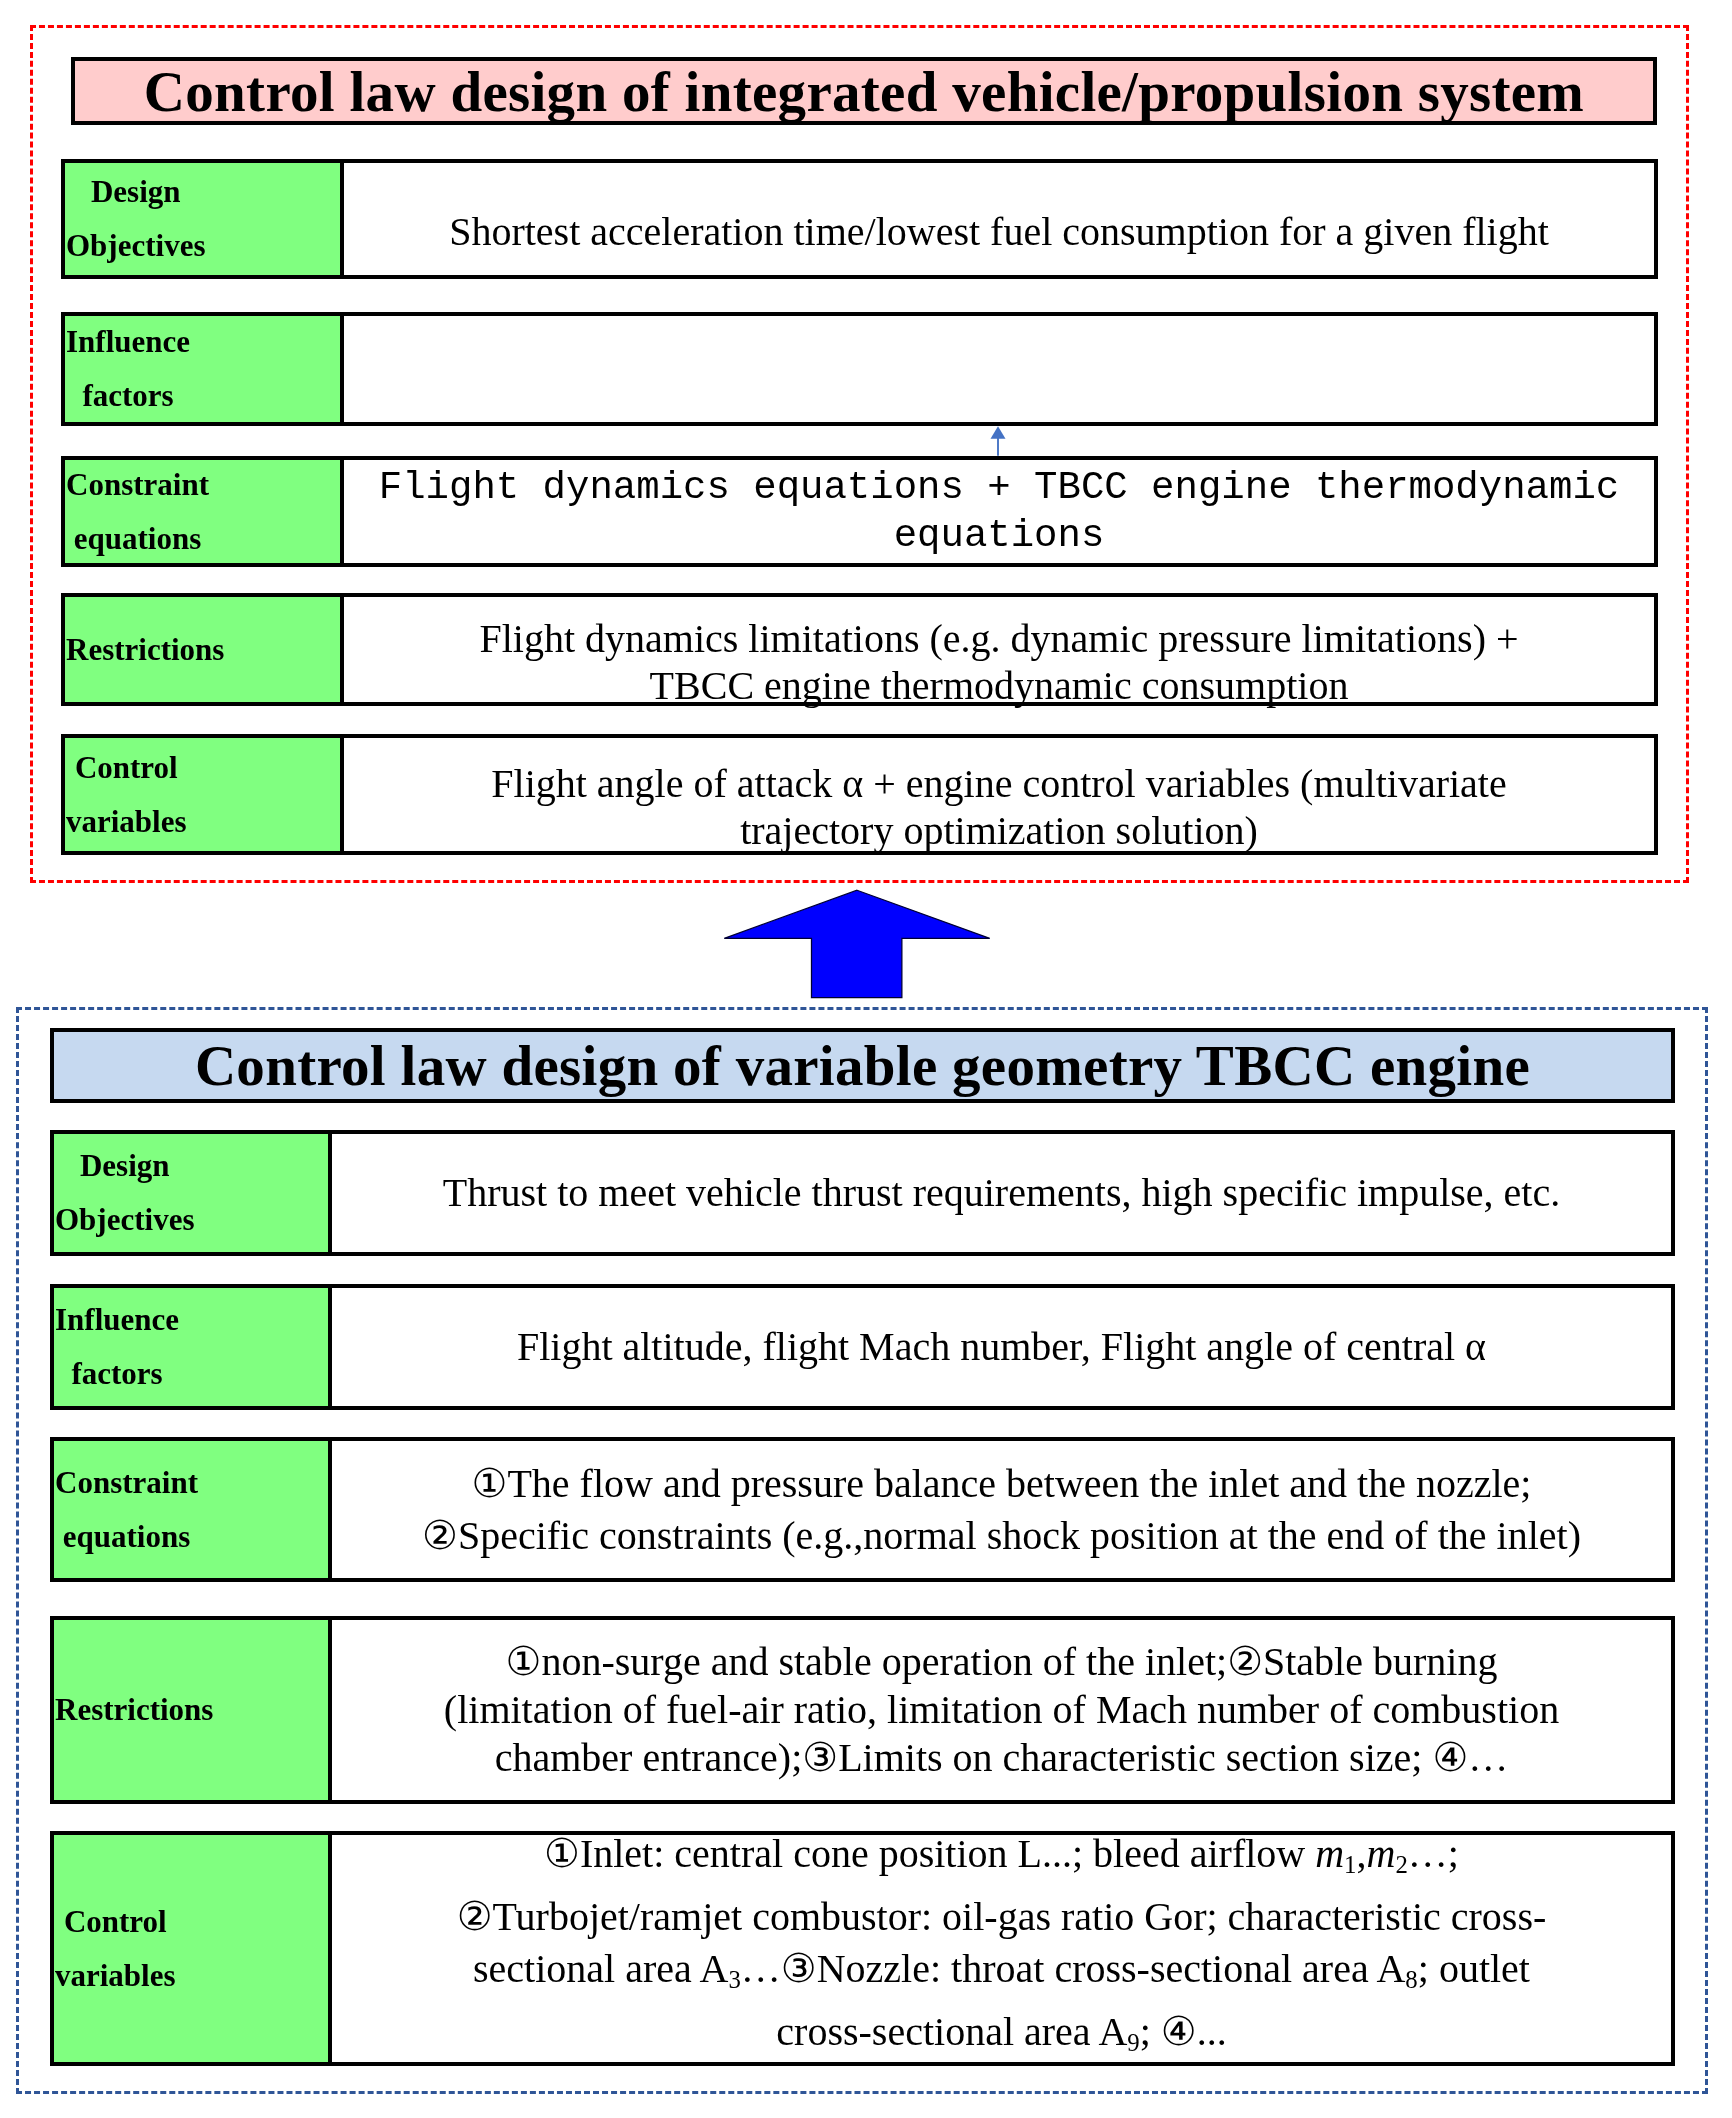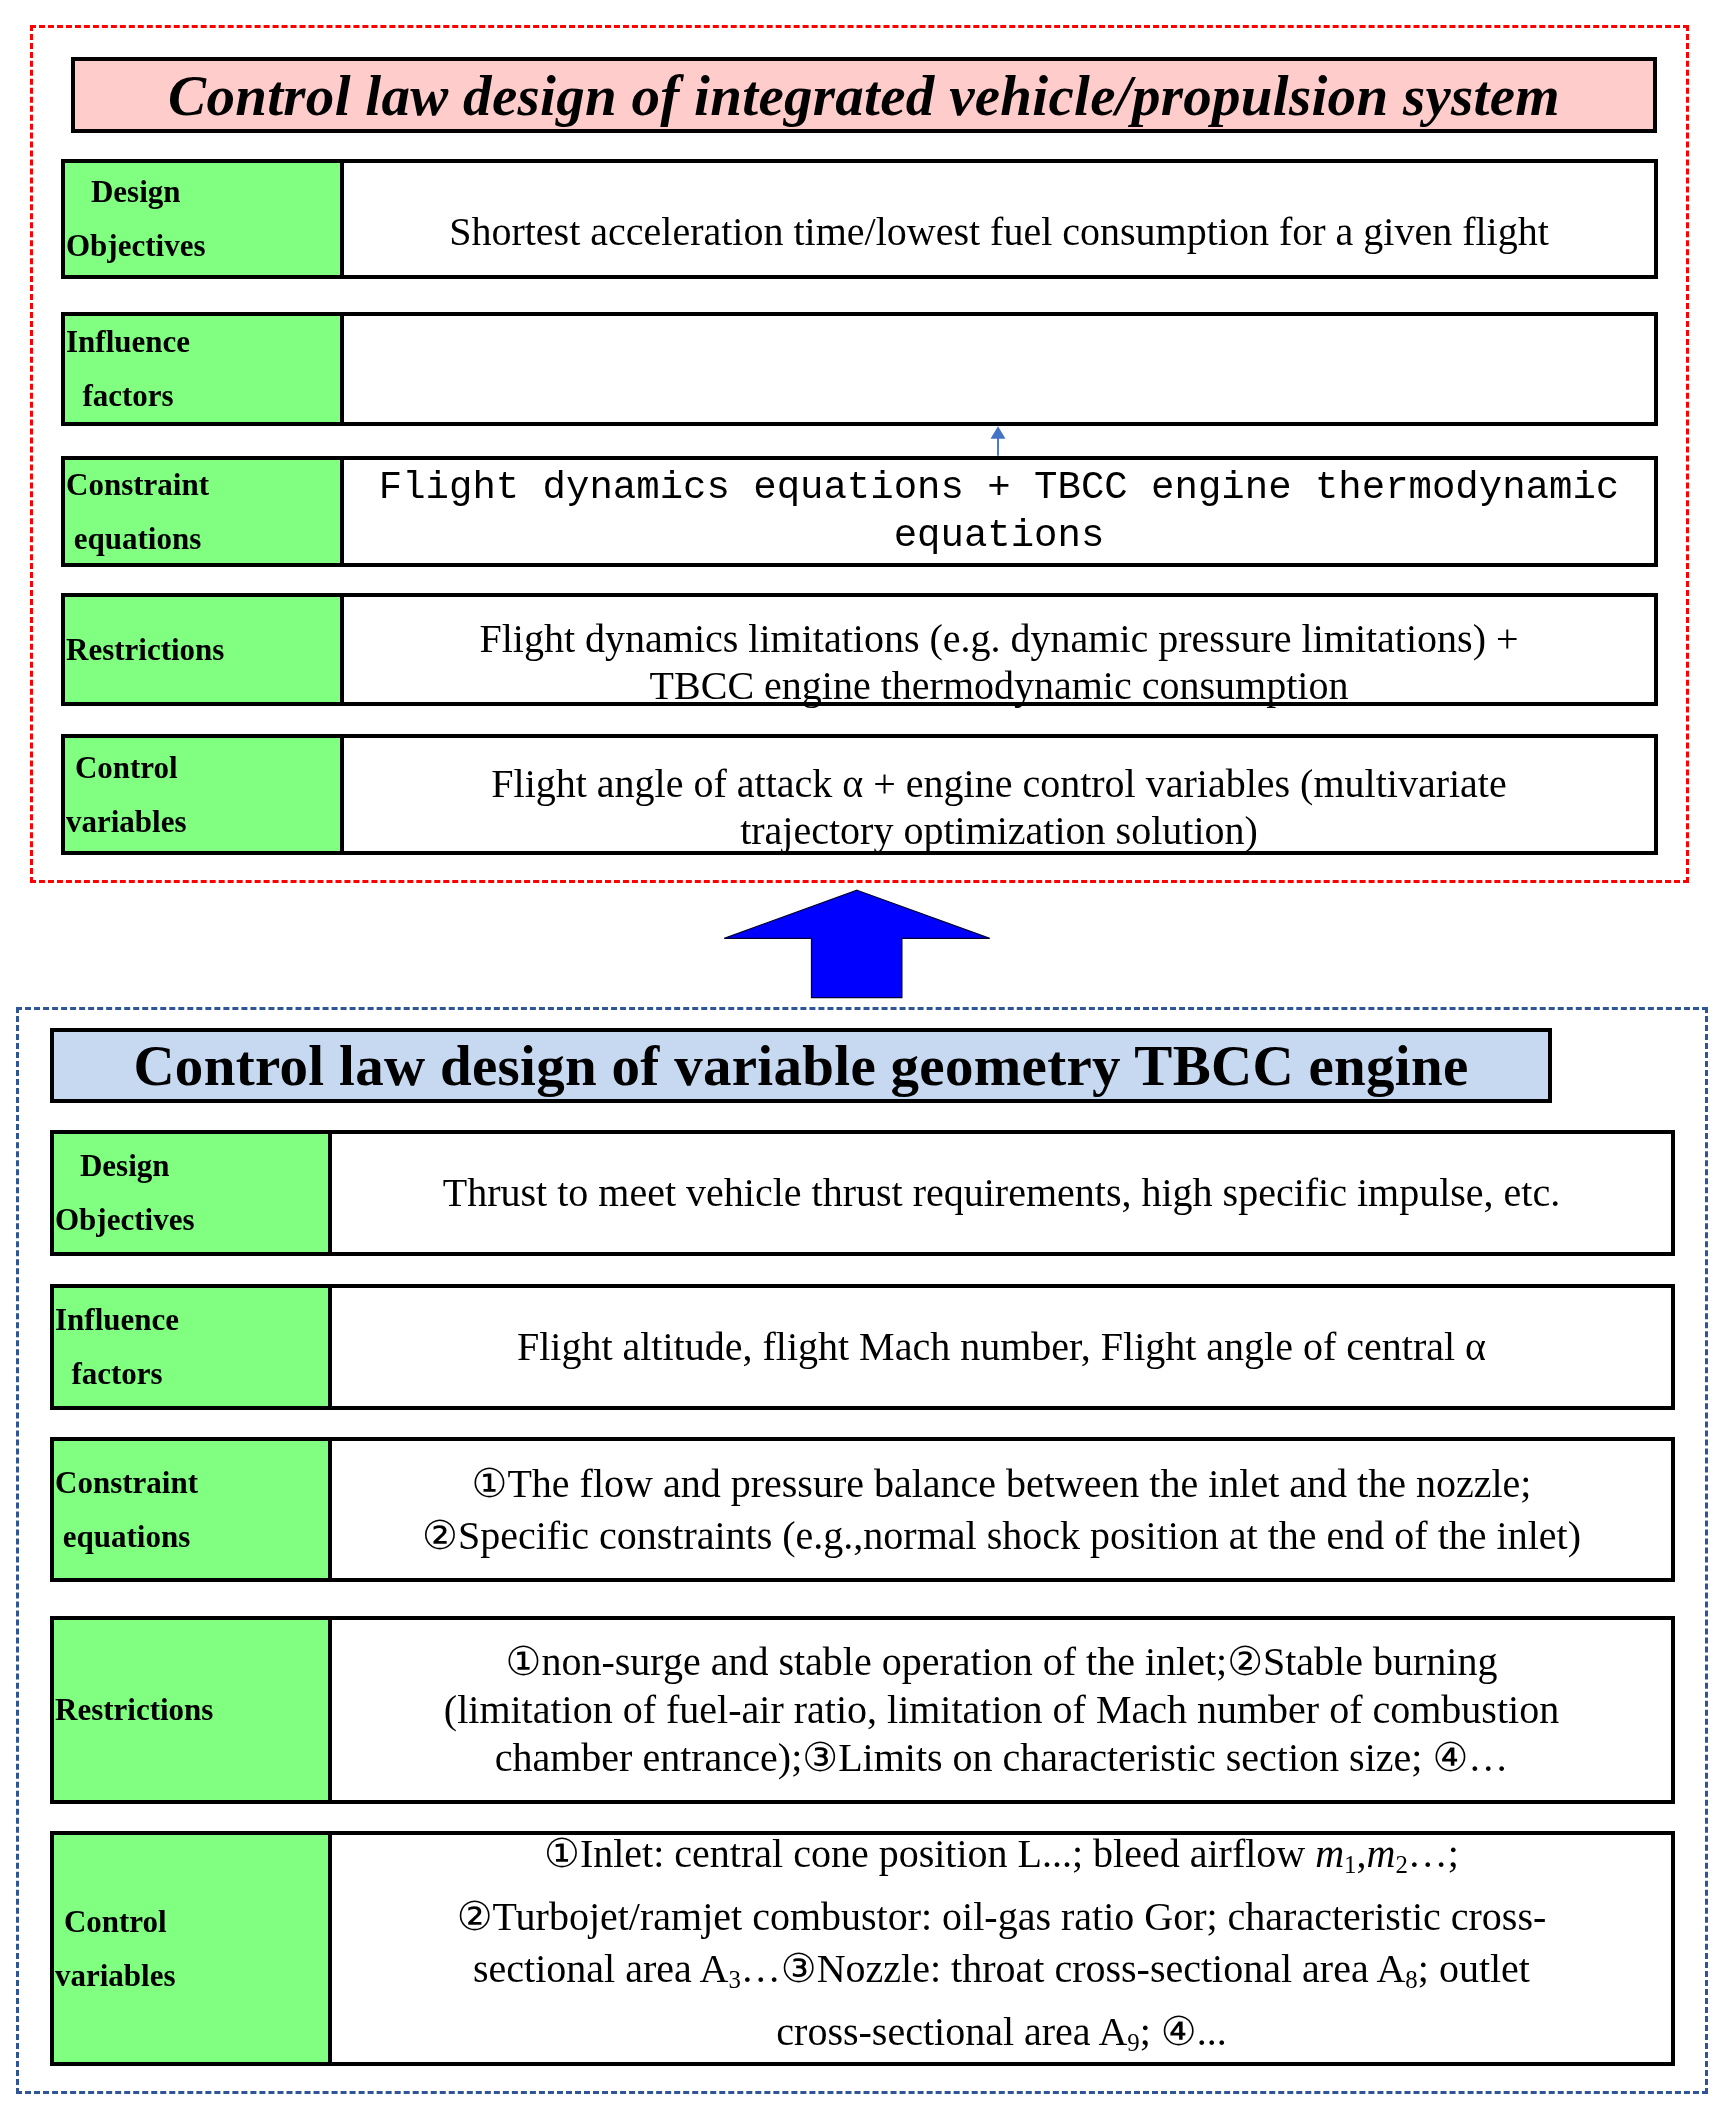--- a/index.html
+++ b/index.html
@@ -4,22 +4,22 @@
 <style>
   html, body { margin:0; padding:0; background:#ffffff; }
   body { width:1732px; height:2119px; position:relative; overflow:hidden;
          font-family:"Liberation Serif", "DejaVu Serif", serif; color:#000; }
   .section { position:absolute; box-sizing:border-box; }
   .sec-top { left:30px; top:25px; width:1659px; height:858px; border:3.8px dashed #ff0000; }
   .sec-bot { left:16.4px; top:1007px; width:1692px; height:1087px; border:3.8px dashed #2f5597; }
   .title { position:absolute; box-sizing:border-box; border:4.4px solid #000;
            display:flex; align-items:center; justify-content:center;
            font-weight:bold; font-size:57px; letter-spacing:0.3px; white-space:nowrap; }
-  .title-top { left:71px; top:57px; width:1586px; height:76px; background:#ffcccc;font-style:italic; }
-  .title-bot { left:50px; top:1028px; width:1502px; height:75px; background:#c6d9f0; }
+  .title-top { left:71px; top:57px; width:1586px; height:68px; background:#ffcccc; }
+  .title-bot { left:50px; top:1028px; width:1625px; height:75px; background:#c6d9f0; }
   .row { position:absolute; box-sizing:border-box; border:4.4px solid #000; display:flex; background:#fff; }
   .lbl { box-sizing:border-box; background:#80ff80; border-right:4.4px solid #000;
          display:flex; align-items:center; justify-content:flex-start; text-align:center;
          font-weight:bold; font-size:31px; line-height:54px; padding:0 1px; }
   .content { flex:1; display:flex; align-items:center; justify-content:center; text-align:center;
              font-size:40px; line-height:48px; padding:0 19px; }
   .top-row { left:61px; width:1597px; }
   .top-row .lbl { width:279px; }
   .bot-row { left:50px; width:1625px; }
   .bot-row .lbl { width:278px; }

